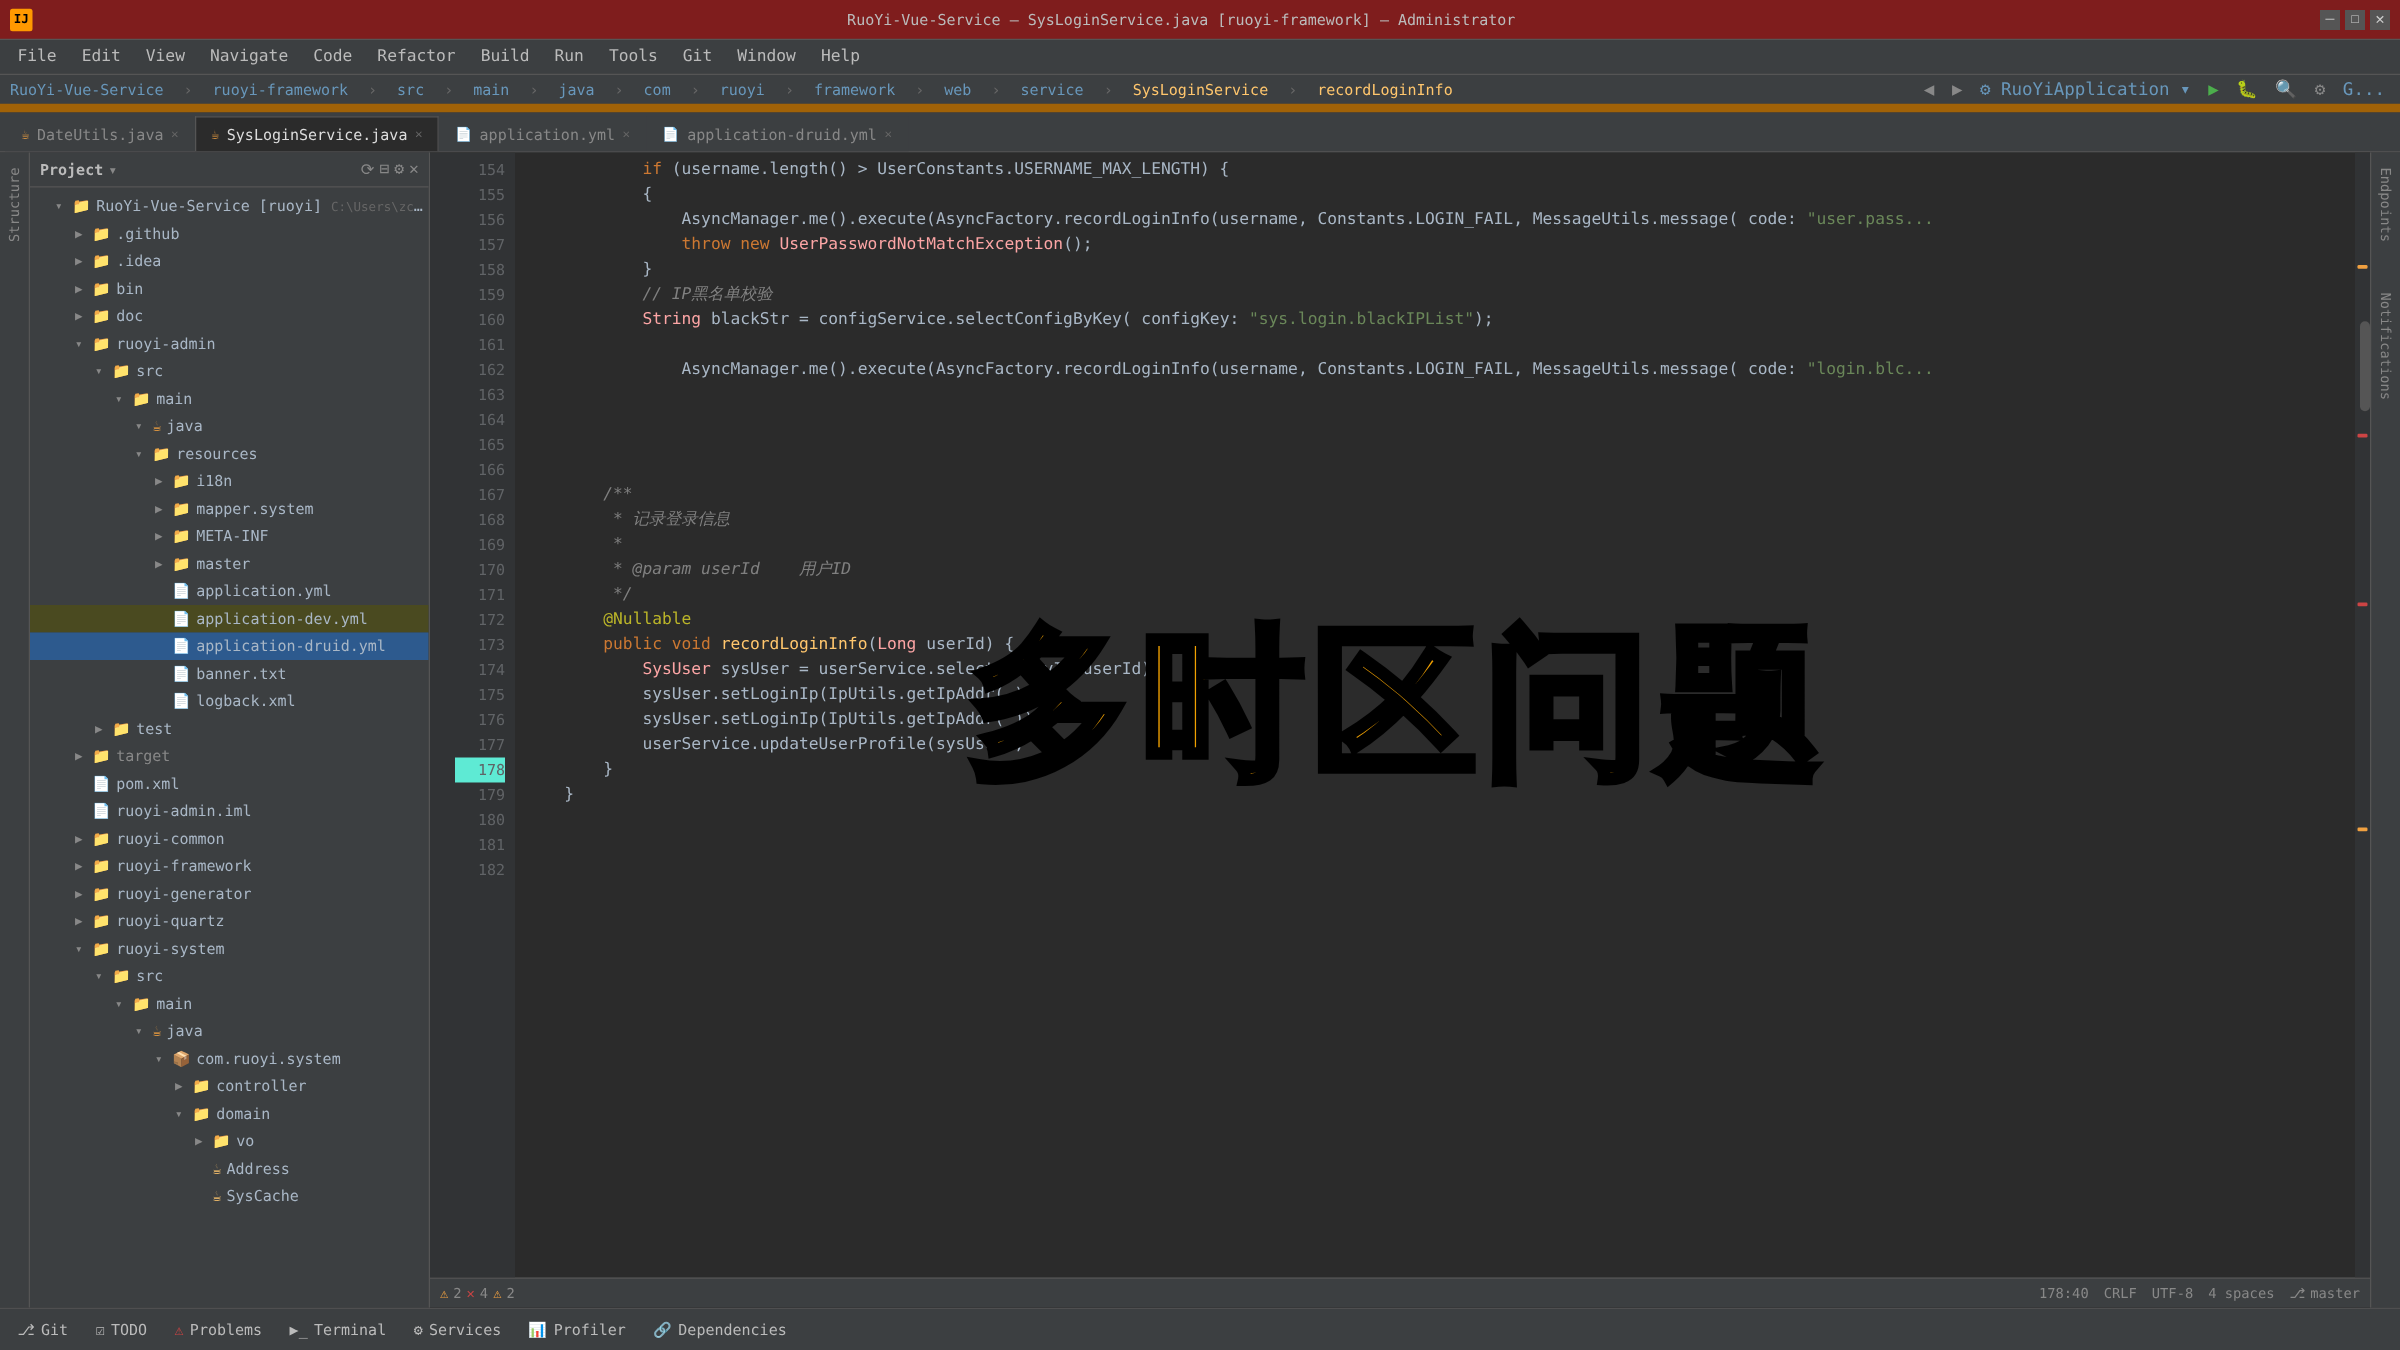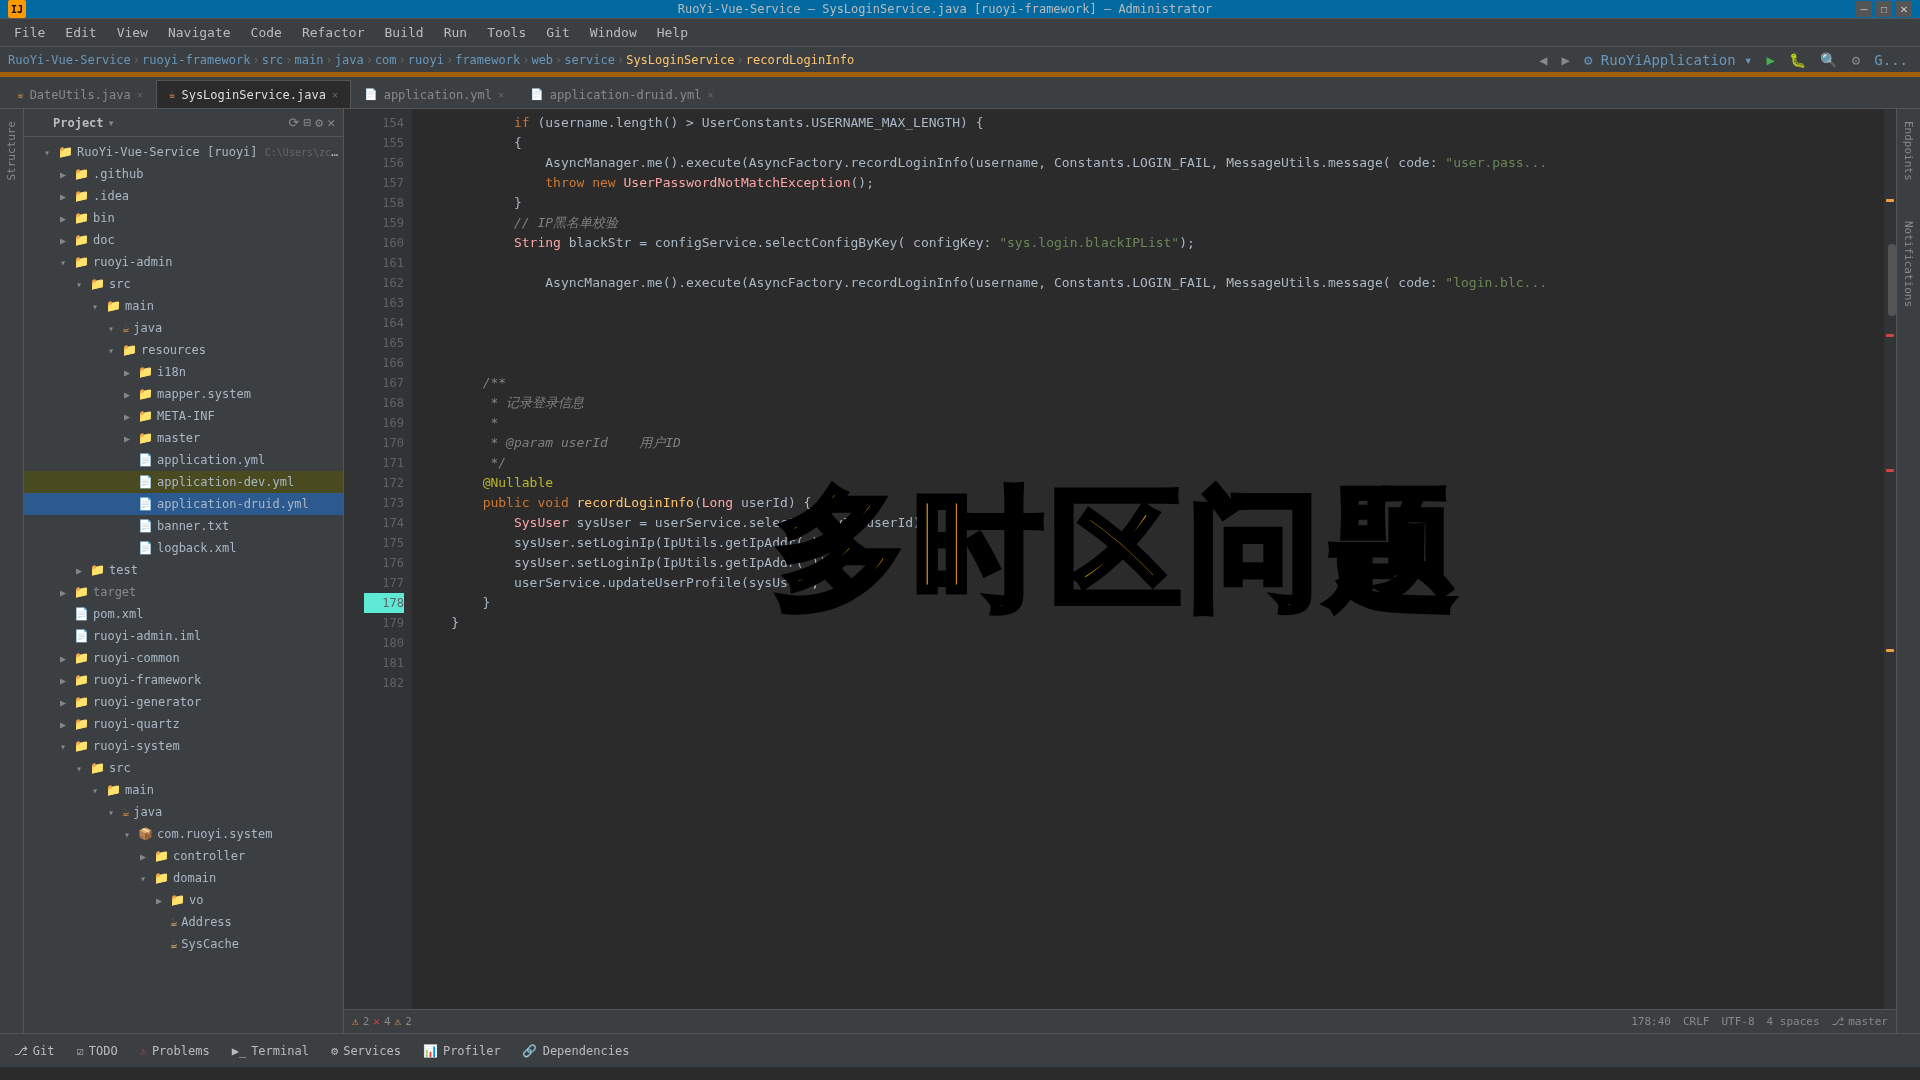--- a/index.html
+++ b/index.html
@@ -8,22 +8,22 @@
       height: 1080px;
       overflow: hidden;
       font-family: 'Consolas', 'Monaco', monospace;
       background: #2b2b2b;
       color: #a9b7c6;
       font-size: 13px;
     }
 
     
     #titlebar {
-      height: 19px;
-      background: #0369a1;
+      height: 32px;
+      background: #7f1d1d;
       display: flex;
       align-items: center;
       padding: 0 8px;
       color: #bbb;
       font-size: 12px;
       border-bottom: 1px solid #555;
     }
     #titlebar .win-controls {
       margin-left: auto;
       display: flex;
@@ -57,24 +57,24 @@
       cursor: pointer;
     }
 
     
     #navbar {
       height: 30px;
       background: #3c3f41;
       display: flex;
       align-items: center;
       padding: 0 8px;
-      border-bottom: 5px solid #a16207;
+      border-bottom: 7px solid #a16207;
       font-size: 12px;
       color: #6897bb;
-      gap: 2px;
+      gap: 16px;
     }
     .nav-sep { color: #666; }
     .nav-part { color: #6897bb; cursor: pointer; }
     .nav-controls { margin-left: auto; display:flex; gap:6px; align-items:center; }
     .nav-icon-btn { color: #888; cursor:pointer; font-size:14px; padding: 2px 4px; }
 
     
     #tabbar {
       height: 32px;
       background: #3c3f41;
@@ -429,21 +429,21 @@
 </div>
 
 <div id="main">
 
   <div id="left-vtabs">
     <div class="vtab" style="writing-mode:vertical-rl; transform:rotate(180deg);">Structure</div>
   </div>
 
   <div id="sidebar">
     <div id="sidebar-header">
-      <span style="font-weight:bold;margin-left:21px;">Project</span>
+      <span style="font-weight:bold;">Project</span>
       <span style="color:#888; margin-left:4px;">▾</span>
       <div class="sidebar-icons">
         <span class="sidebar-icon">⟳</span>
         <span class="sidebar-icon">⊟</span>
         <span class="sidebar-icon">⚙</span>
         <span class="sidebar-icon">✕</span>
       </div>
     </div>
     <div id="tree">
 

